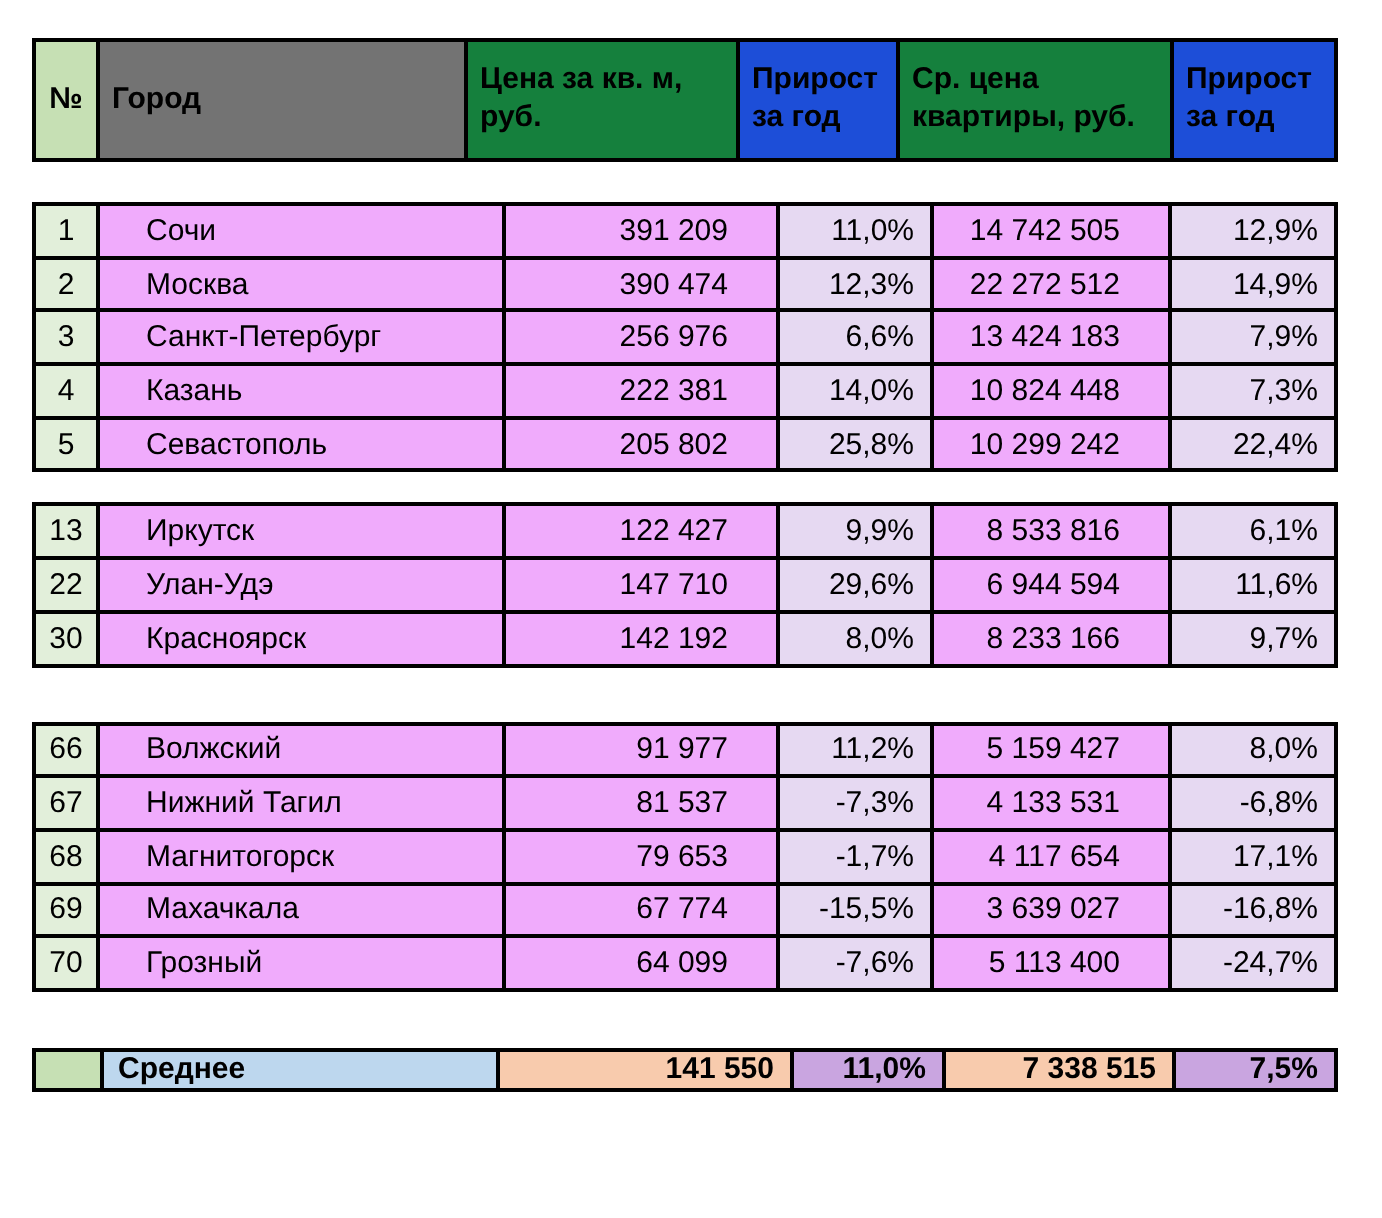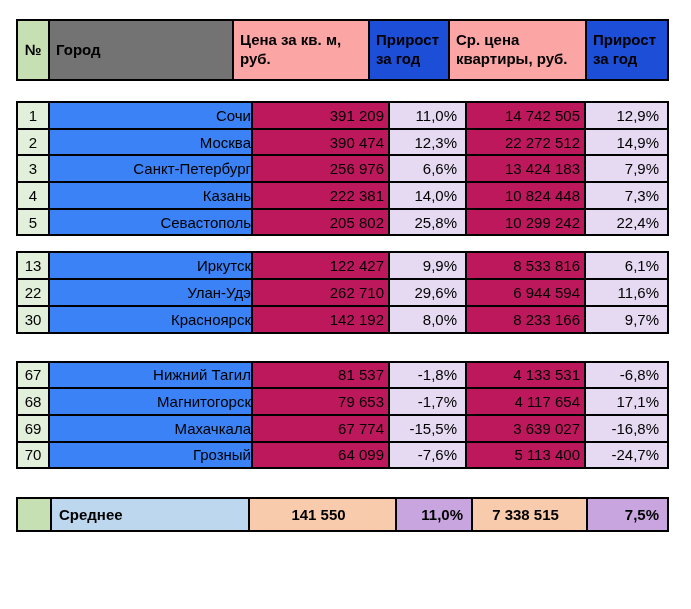--- a/index.html
+++ b/index.html
@@ -24,34 +24,34 @@
   .tbl-header td {
     font-weight: bold;
     white-space: normal;
     line-height: 1.25;
     padding: 2px 4px 2px 6px;
     height: 54px;
   }
   .tbl-header .h-rank { text-align: center; padding: 2px 0; }
   
   .tbl-block tr { height: 26.7px; }
-  .tbl-summary tr { height: 33px; }
+  .tbl-summary tr { height: 20px; }
   .tbl-summary td { font-weight: bold; }
   
   .h-rank  { background: #c6e0b4; }
   .h-city  { background: #737373; }
-  .h-num   { background: #fca5a5; }
+  .h-num   { background: #15803d; }
   .h-pct   { background: #1d4ed8; }
   .c-rank  { background: #e2efda; text-align: center; }
-  .c-city  { background: #3b82f6; text-align: right;  padding-left: 6px; }
-  .c-num   { background: #be185d; text-align: right; padding-right: 4px; }
+  .c-city  { background: #f0abfc; text-align: left;  padding-left: 23px; }
+  .c-num   { background: #f0abfc; text-align: right; padding-right: 24px; }
   .c-pct   { background: #e6d9f2; text-align: right; padding-right: 8px; }
   .s-rank  { background: #c6e0b4; }
   .s-city  { background: #bdd7ee; text-align: left;  padding-left: 7px; }
-  .s-num   { background: #f8cbad; text-align: center; padding-right: 8px; }
+  .s-num   { background: #f8cbad; text-align: right; padding-right: 8px; }
   .s-pct   { background: #c9a5e0; text-align: right; padding-right: 8px; }
   .mt-block1  { margin-top: 20px; }
   .mt-block2  { margin-top: 15px; }
   .mt-block3  { margin-top: 27px; }
   .mt-summary { margin-top: 28px; }
   
   .tbl-header  col:nth-child(1){width:32px} .tbl-header  col:nth-child(2){width:184px}
   .tbl-header  col:nth-child(3){width:136px}.tbl-header  col:nth-child(4){width:80px}
   .tbl-header  col:nth-child(5){width:137px}.tbl-header  col:nth-child(6){width:82px}
   .tbl-block   col:nth-child(1){width:32px} .tbl-block   col:nth-child(2){width:203px}
@@ -154,21 +154,21 @@
       <td class="c-rank">13</td>
       <td class="c-city">Иркутск</td>
       <td class="c-num">122 427</td>
       <td class="c-pct">9,9%</td>
       <td class="c-num">8 533 816</td>
       <td class="c-pct">6,1%</td>
     </tr>
     <tr>
       <td class="c-rank">22</td>
       <td class="c-city">Улан-Удэ</td>
-      <td class="c-num">262 710</td>
+      <td class="c-num">147 710</td>
       <td class="c-pct">29,6%</td>
       <td class="c-num">6 944 594</td>
       <td class="c-pct">11,6%</td>
     </tr>
     <tr>
       <td class="c-rank">30</td>
       <td class="c-city">Красноярск</td>
       <td class="c-num">142 192</td>
       <td class="c-pct">8,0%</td>
       <td class="c-num">8 233 166</td>
@@ -180,25 +180,33 @@
   <table class="tbl-block mt-block3">
     <colgroup>
         <col>
         <col>
         <col>
         <col>
         <col>
         <col>
       </colgroup>
     <tbody>
+        <tr>
+      <td class="c-rank">66</td>
+      <td class="c-city">Волжский</td>
+      <td class="c-num">91 977</td>
+      <td class="c-pct">11,2%</td>
+      <td class="c-num">5 159 427</td>
+      <td class="c-pct">8,0%</td>
+    </tr>
     <tr>
       <td class="c-rank">67</td>
       <td class="c-city">Нижний Тагил</td>
       <td class="c-num">81 537</td>
-      <td class="c-pct">-1,8%</td>
+      <td class="c-pct">-7,3%</td>
       <td class="c-num">4 133 531</td>
       <td class="c-pct">-6,8%</td>
     </tr>
     <tr>
       <td class="c-rank">68</td>
       <td class="c-city">Магнитогорск</td>
       <td class="c-num">79 653</td>
       <td class="c-pct">-1,7%</td>
       <td class="c-num">4 117 654</td>
       <td class="c-pct">17,1%</td>

